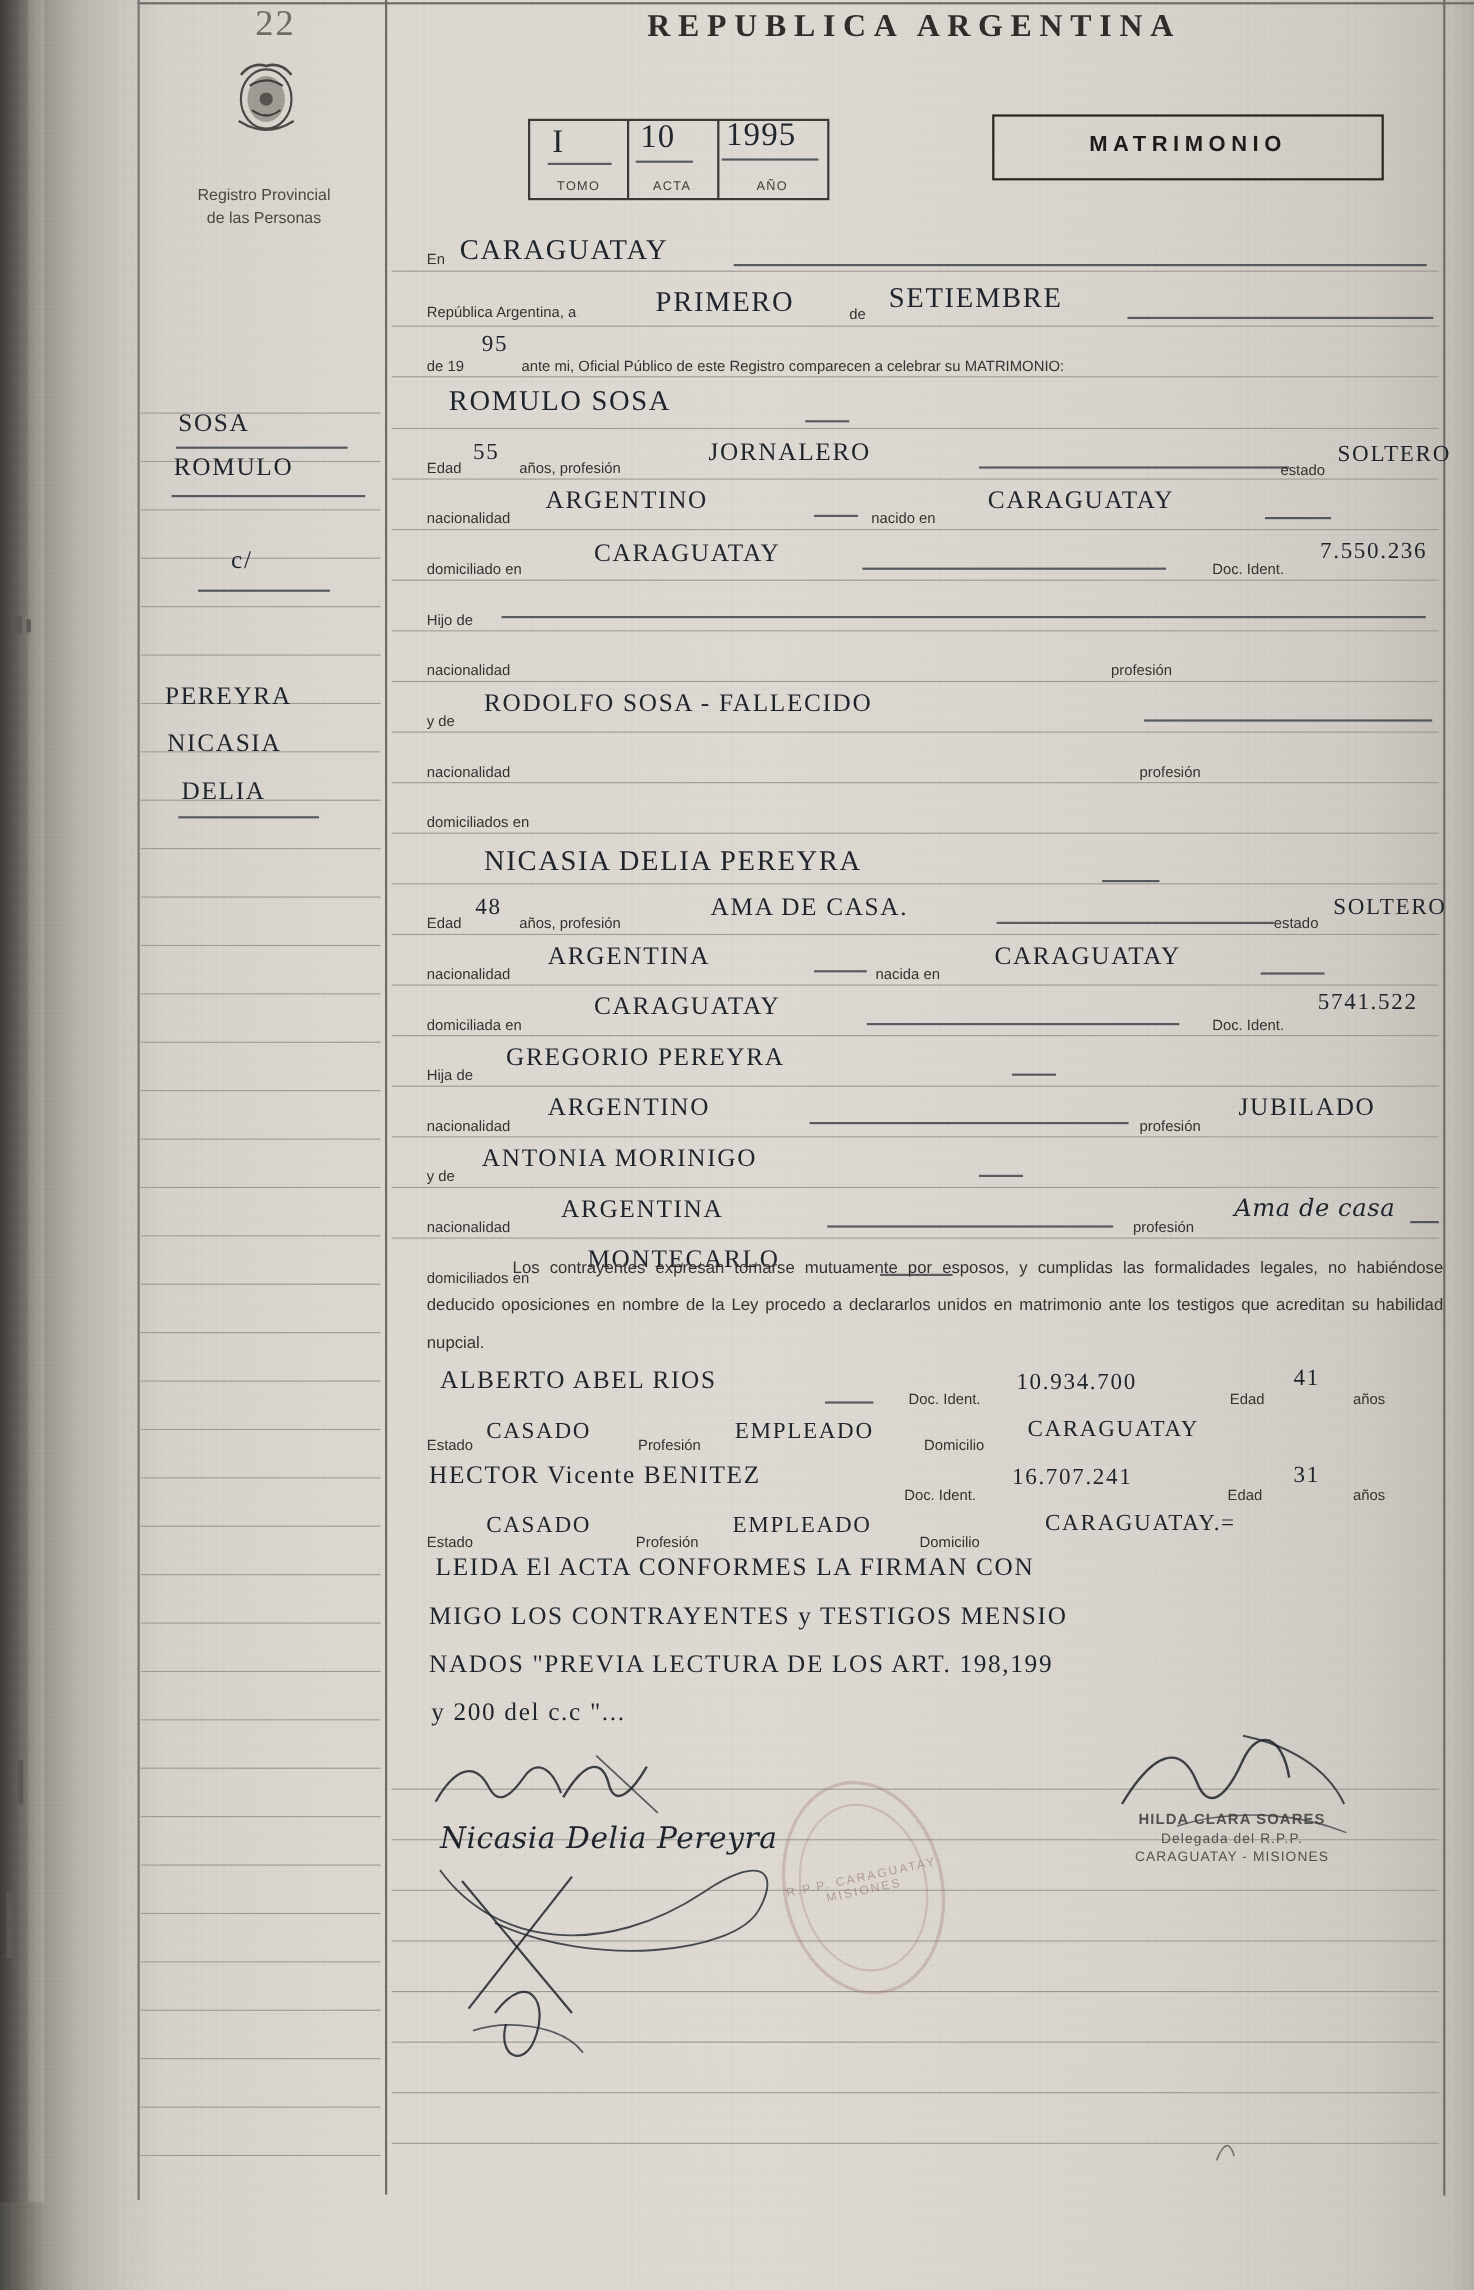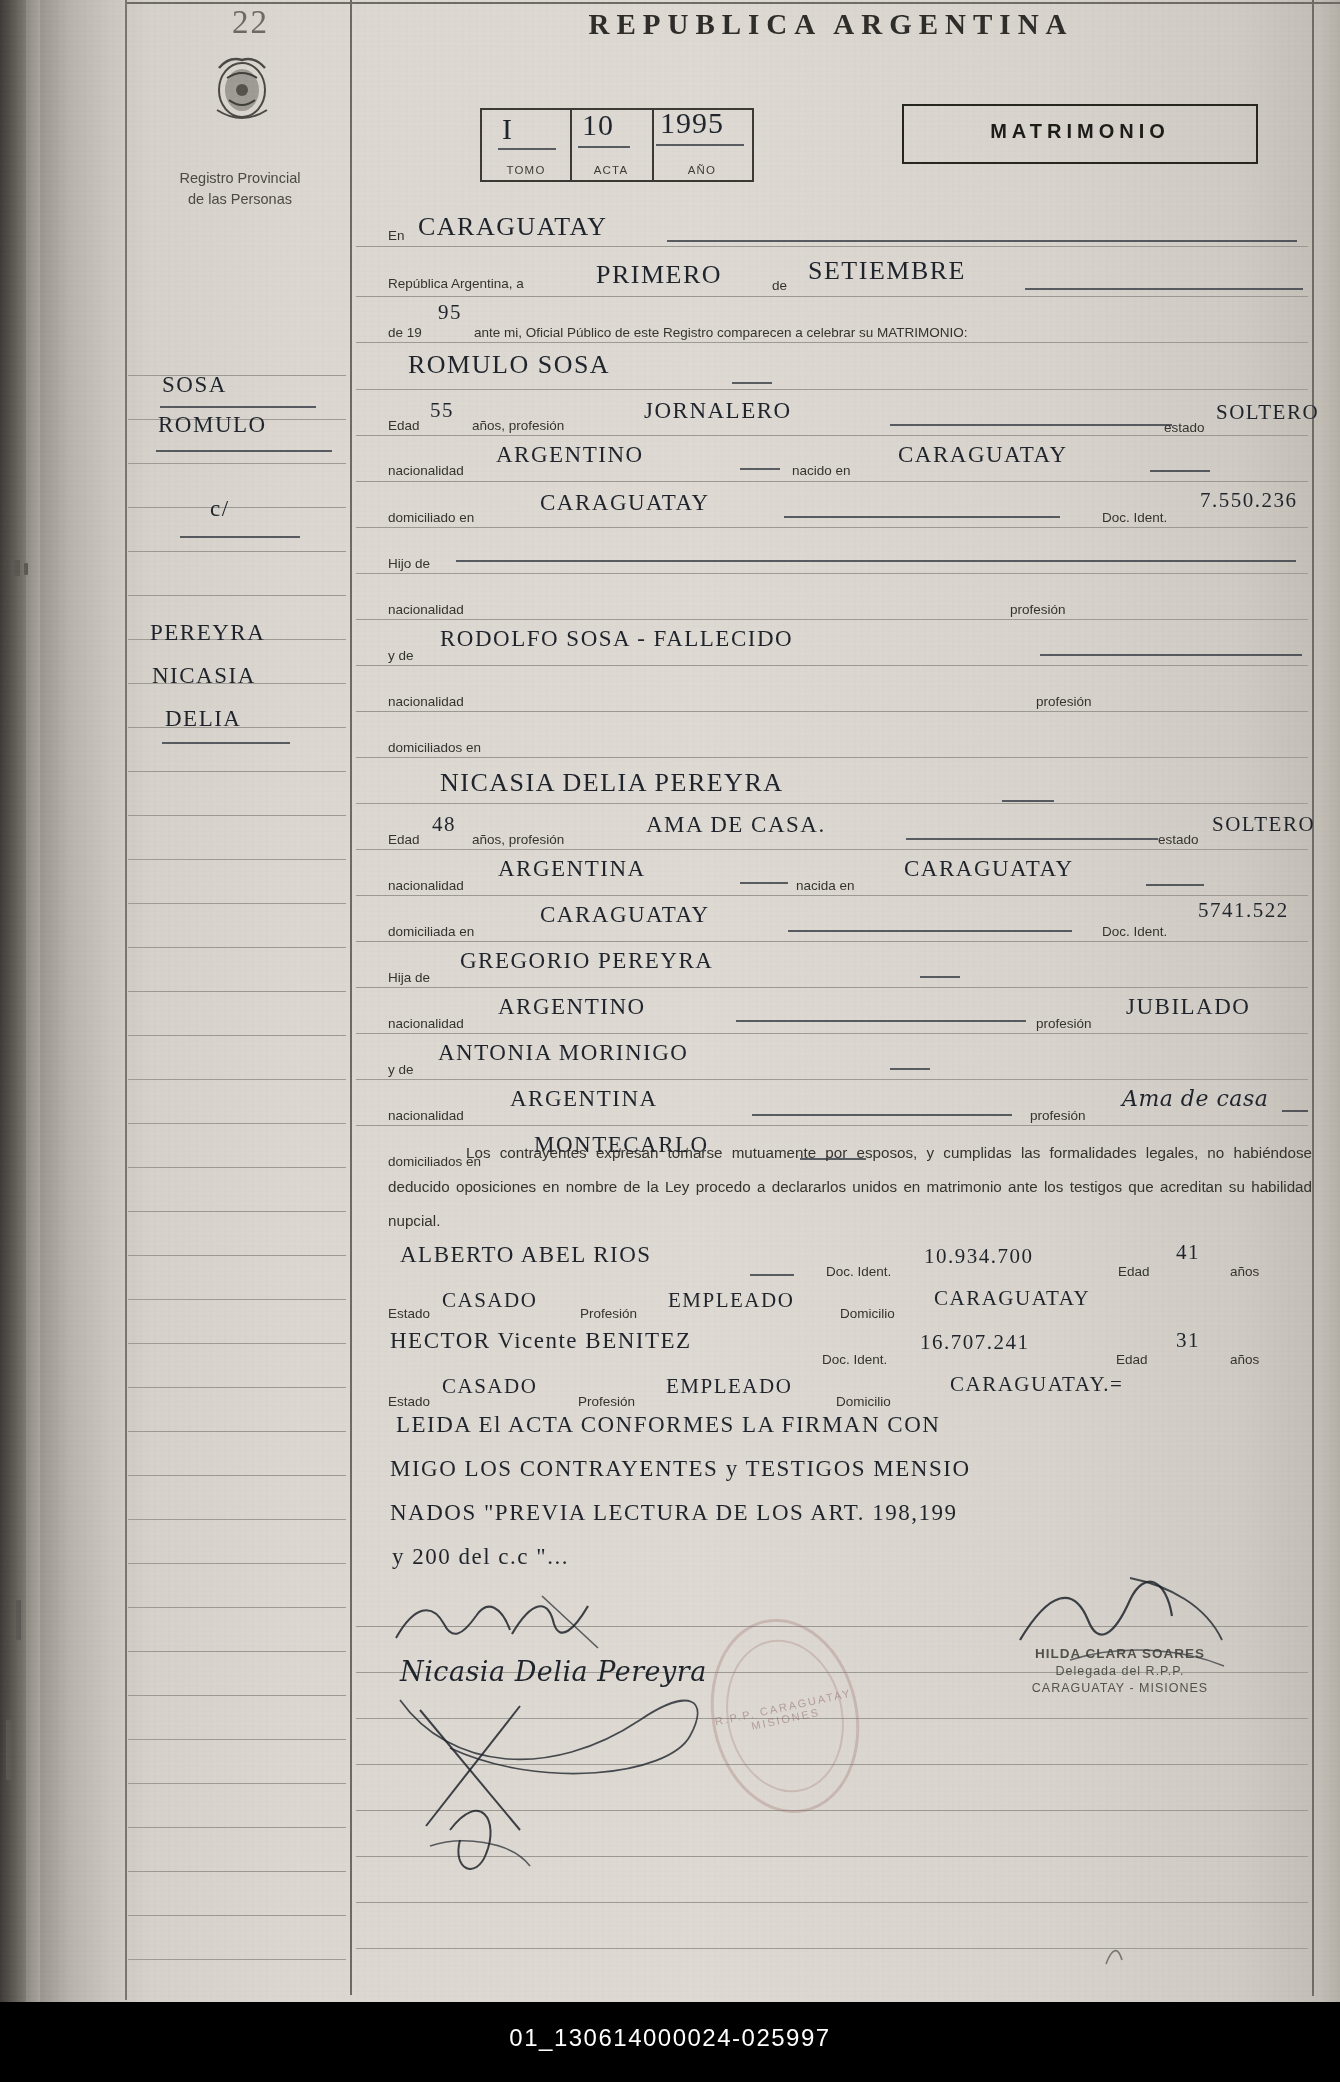--- a/index.html
+++ b/index.html
@@ -482,16 +482,13 @@
       <div>CARAGUATAY - MISIONES</div>
     </div>
 
     <svg class="scribble" style="left:1060px;top:1940px;" width="40" height="30">
       <path d="M6 24 C12 8, 18 6, 22 20" stroke="#3a3835" stroke-width="1.6" fill="none" opacity=".6"></path>
     </svg>
   </div>
 
   <div class="scan-noise"></div>
 
-  <div class="footer">
-    <span>01_130614000024-025997</span>
-  </div>
 </div>
 
 </body></html>

